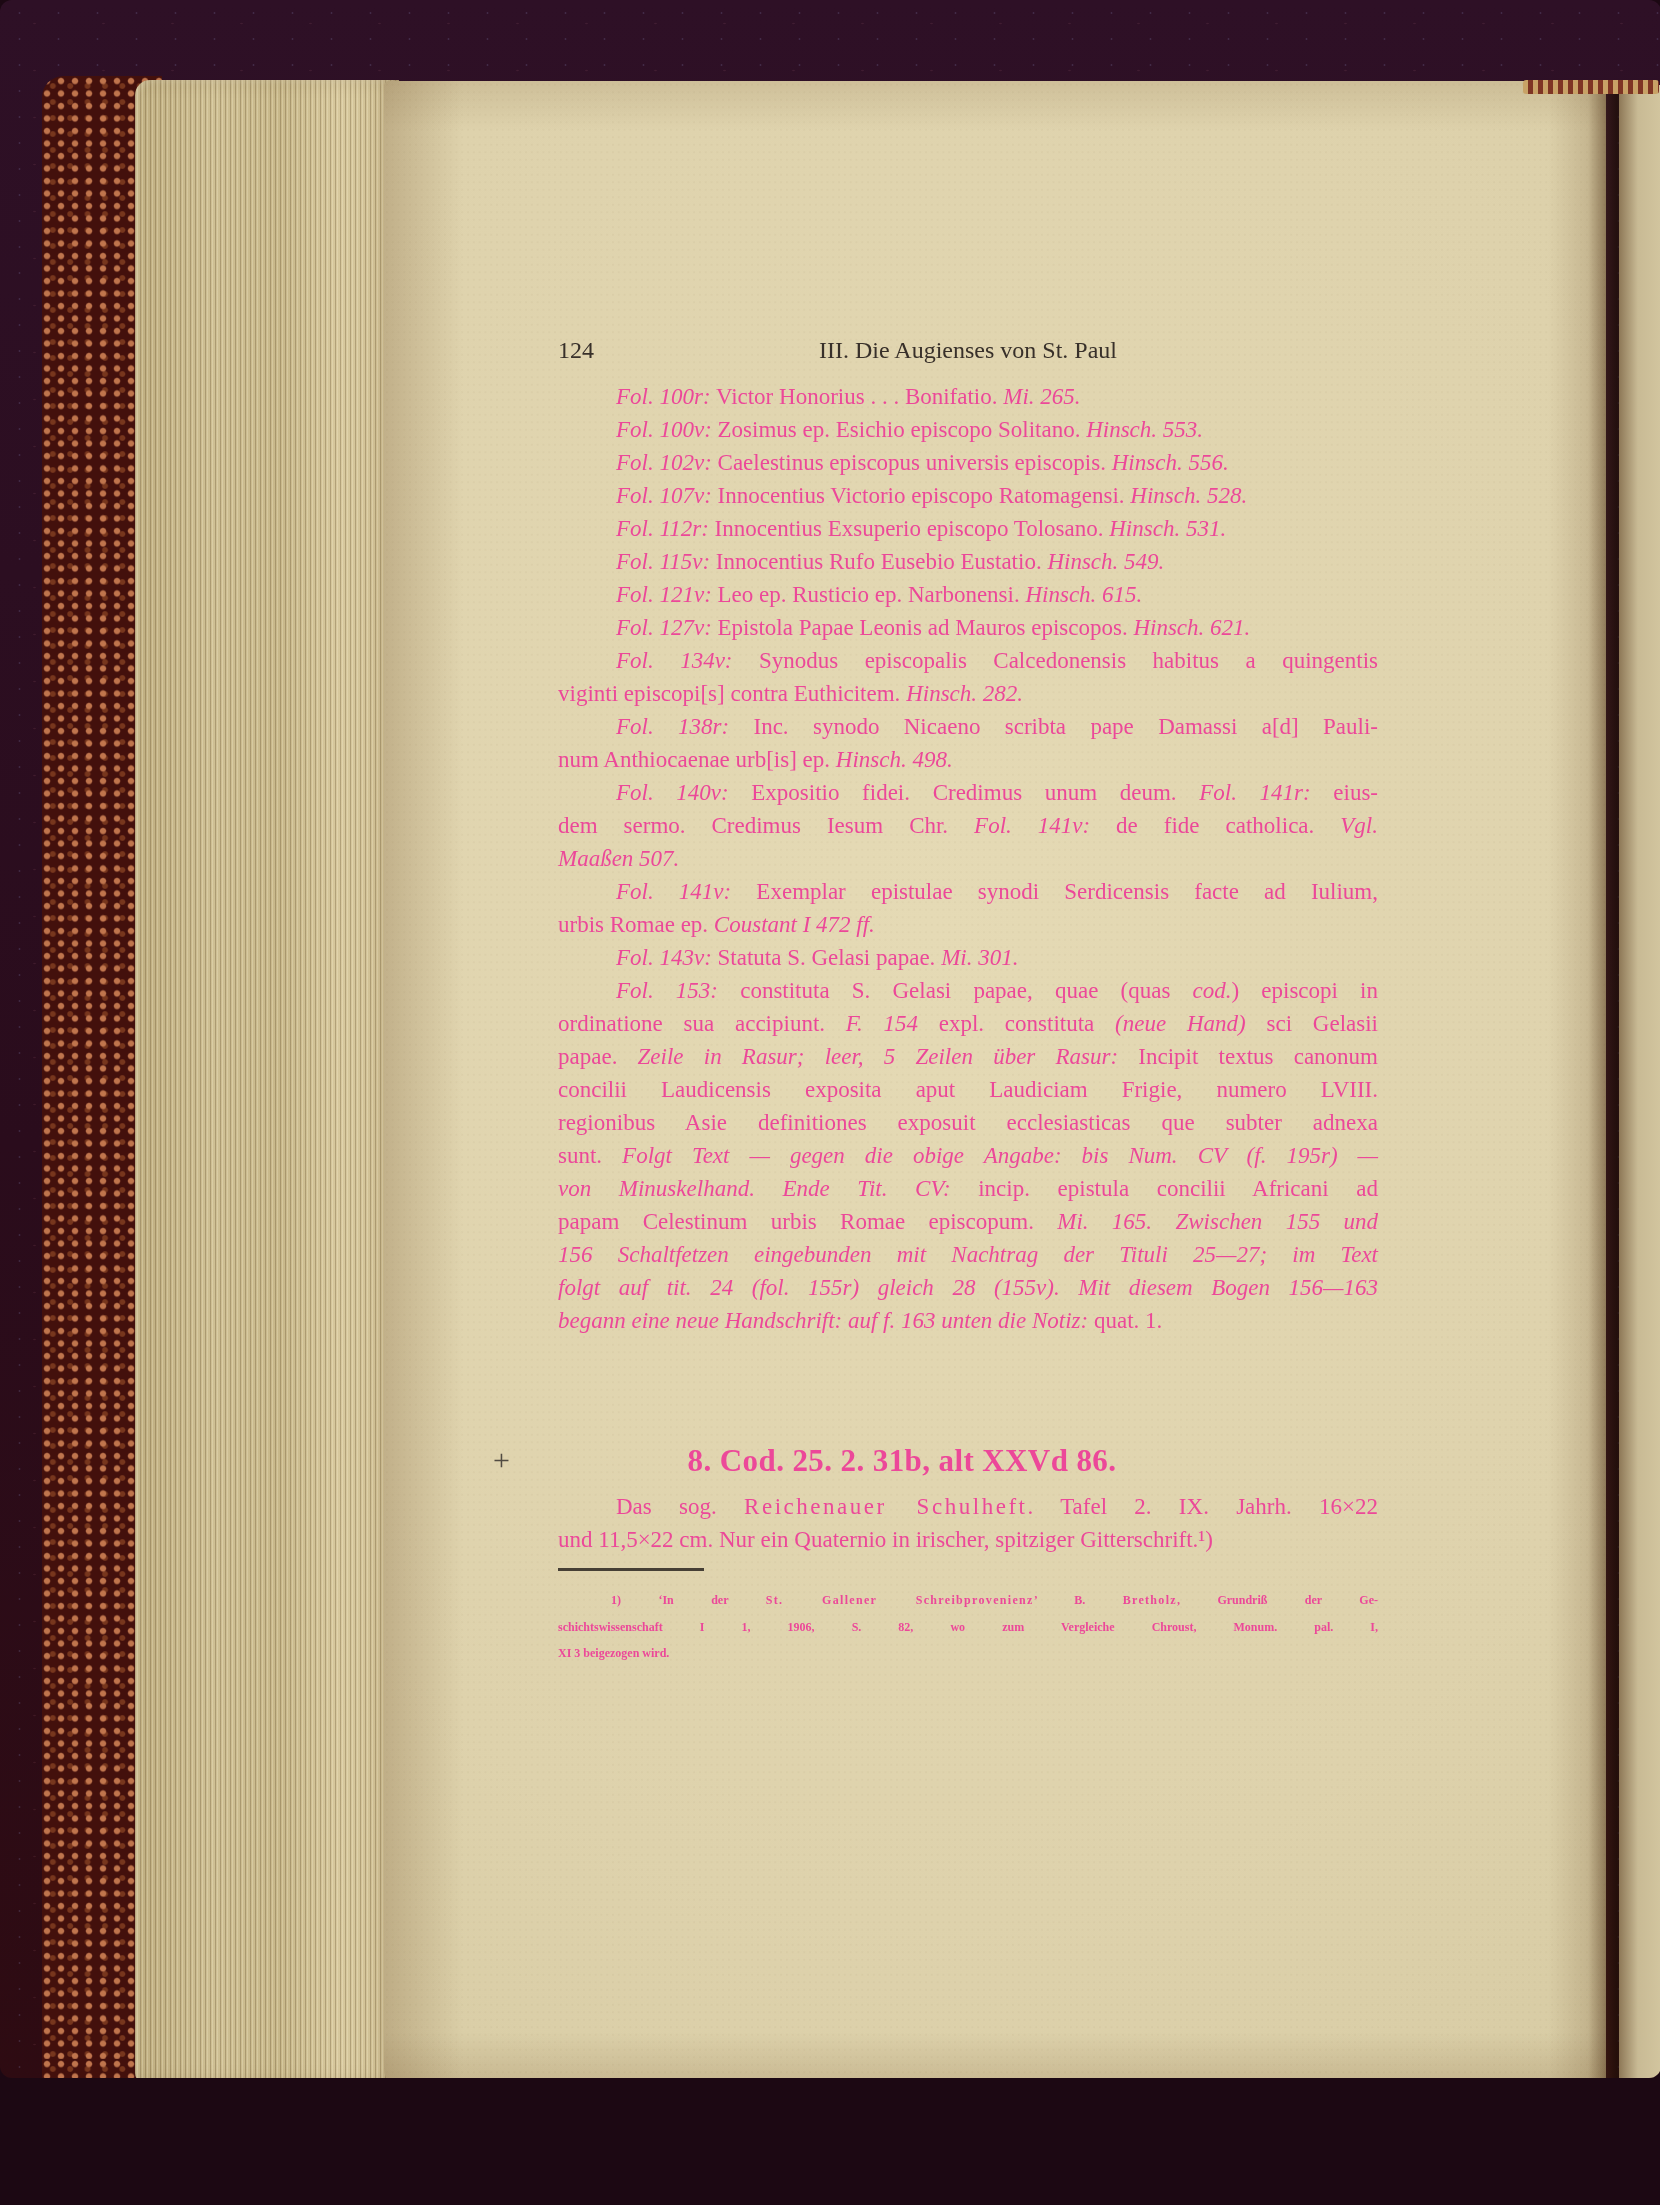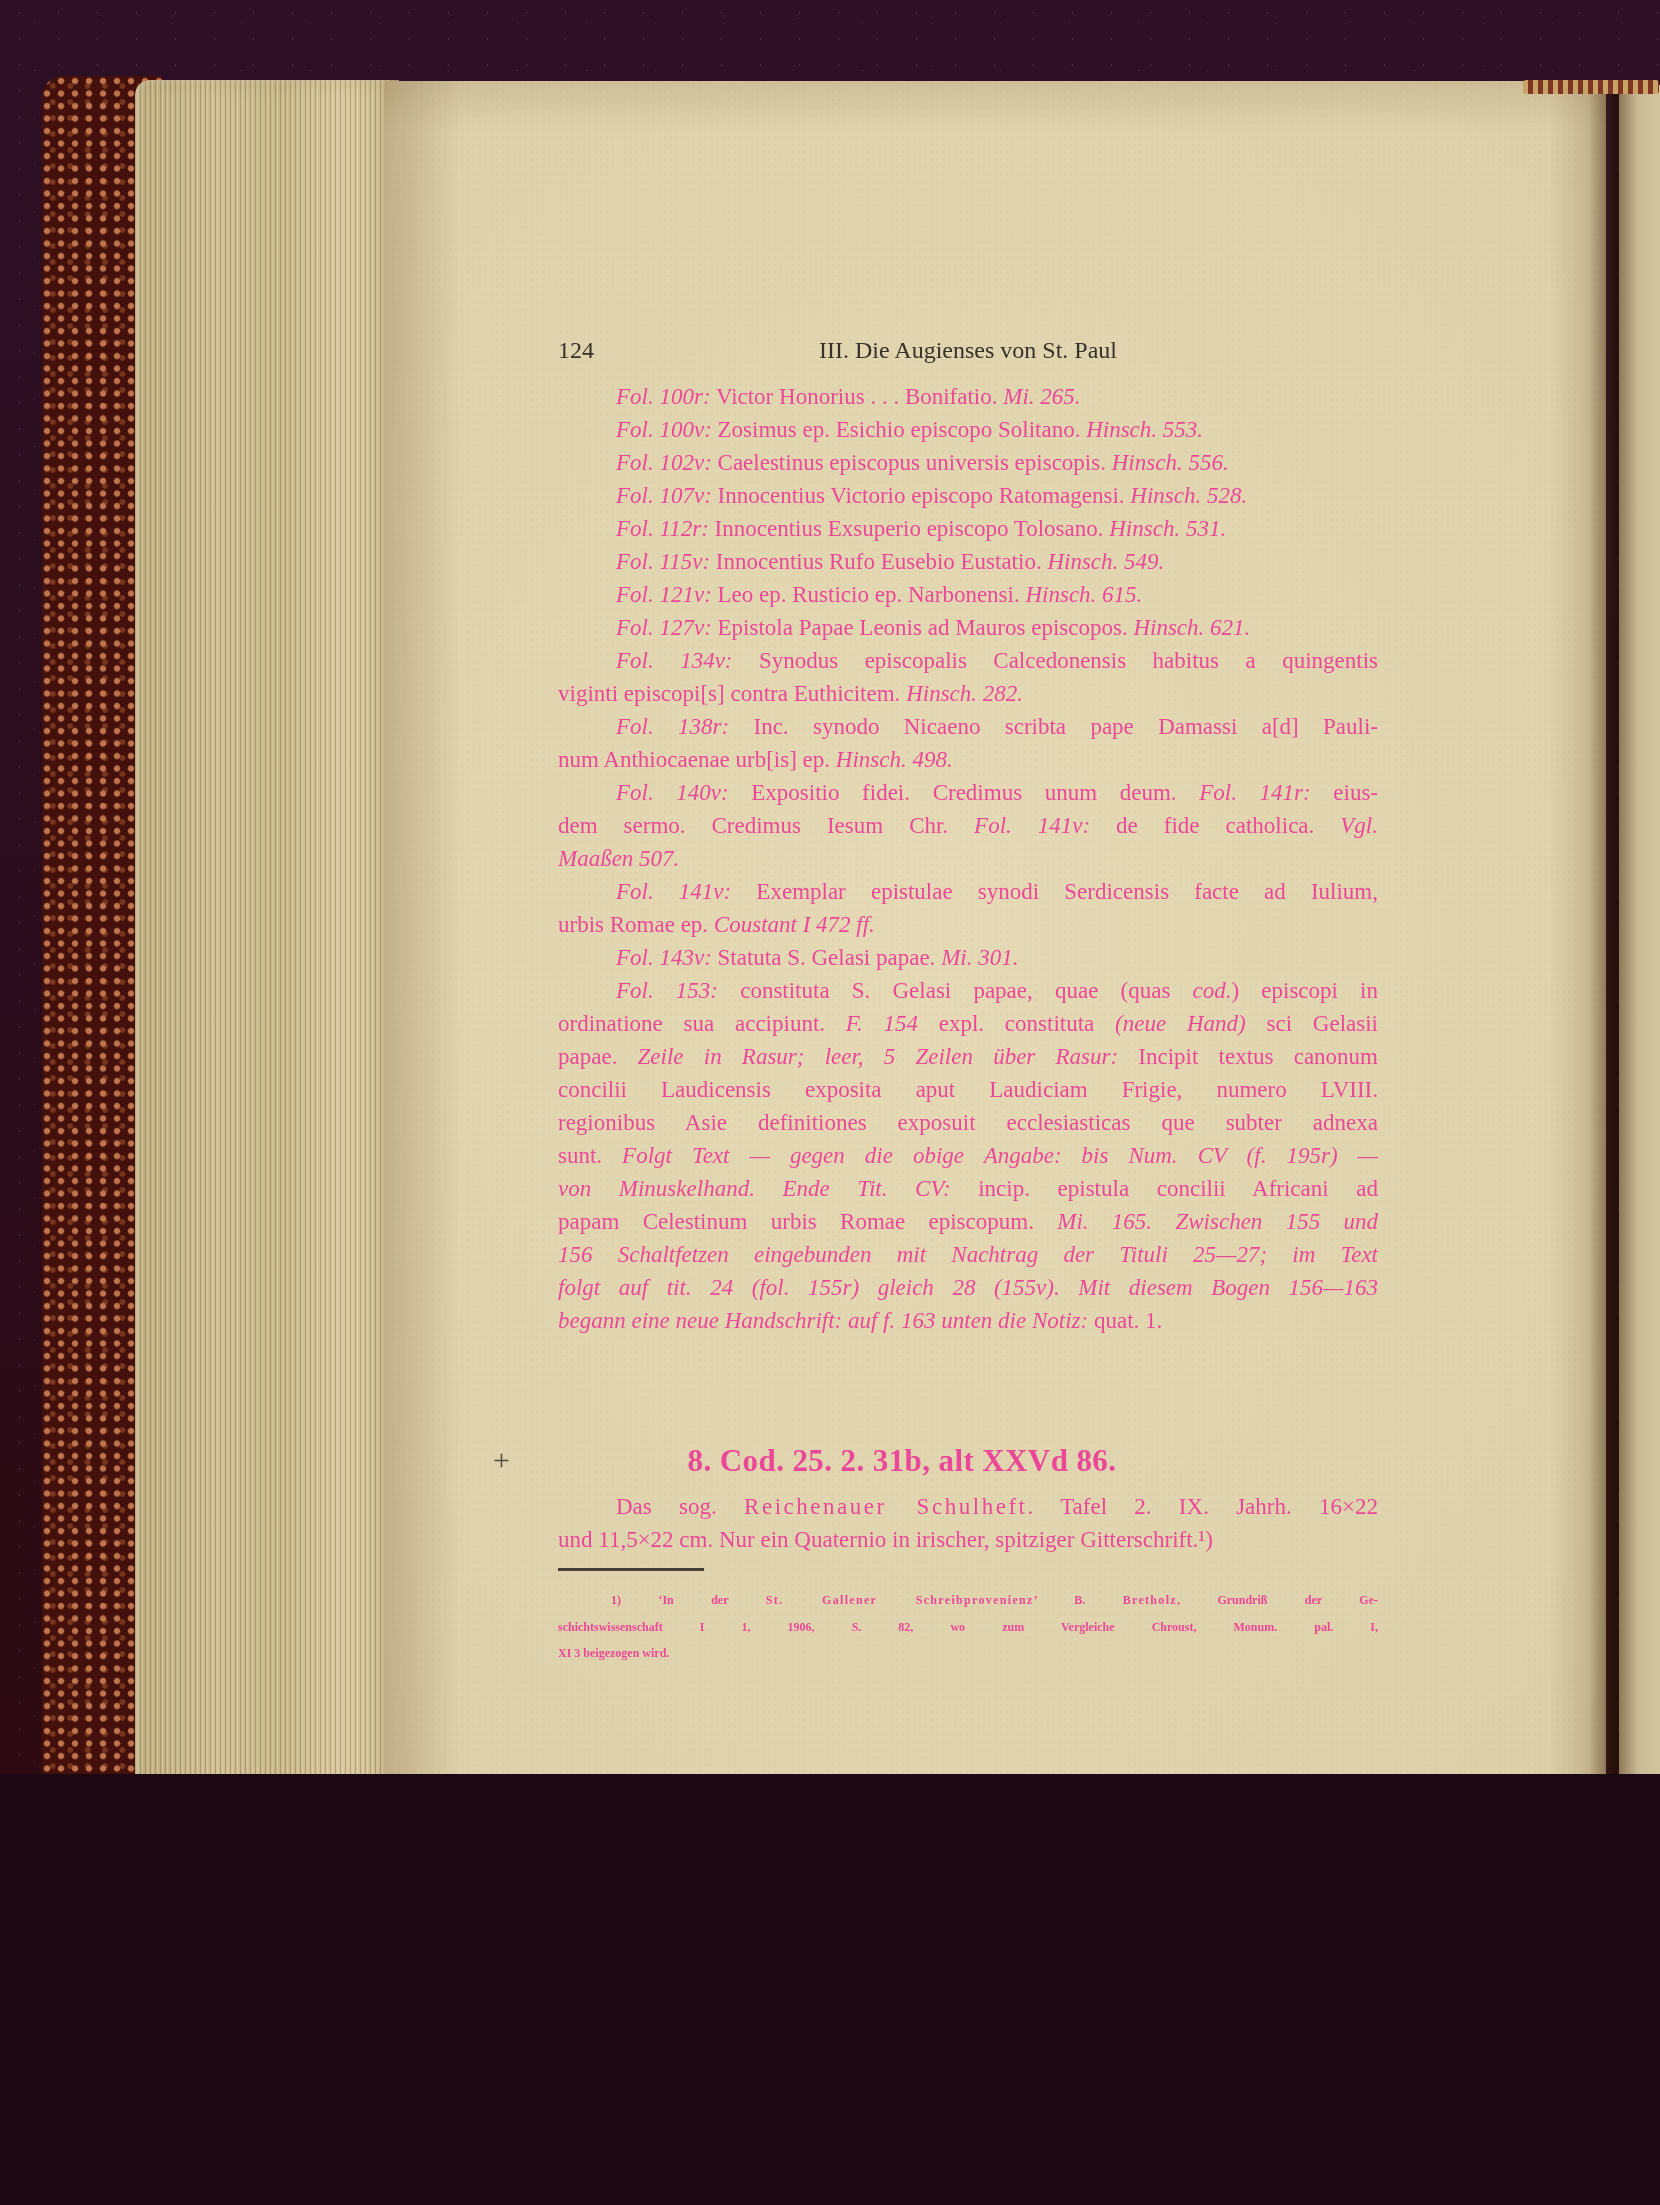--- a/index.html
+++ b/index.html
@@ -1,17 +1,17 @@
 <!DOCTYPE html>
 <html style="font-size:13.3px"><head>
 <meta charset="utf-8">
 <style>
   html,body{margin:0;padding:0;background:#1c0813;}
-  .stage{position:relative;width:1661px;height:1774px;overflow:hidden;
-         font-family:"Liberation Serif","DejaVu Serif",serif;}
+  .stage{position:relative;width:1661px;height:2078px;overflow:hidden;
+         font-family:"Liberation Serif","DejaVu Serif",serif;border-radius:12px;}
   
   .backdrop{position:absolute;inset:0;
     background-image:
       radial-gradient(rgba(150,160,220,0.18) 0.8px, transparent 1.4px),
       radial-gradient(rgba(230,140,160,0.10) 0.8px, transparent 1.6px),
       linear-gradient(180deg,#2e1026 0%,#2a0c1c 55%,#2e0b12 100%);
     background-size:39px 26px,69px 47px,auto;}
   
   .pebble{
     background-image:

